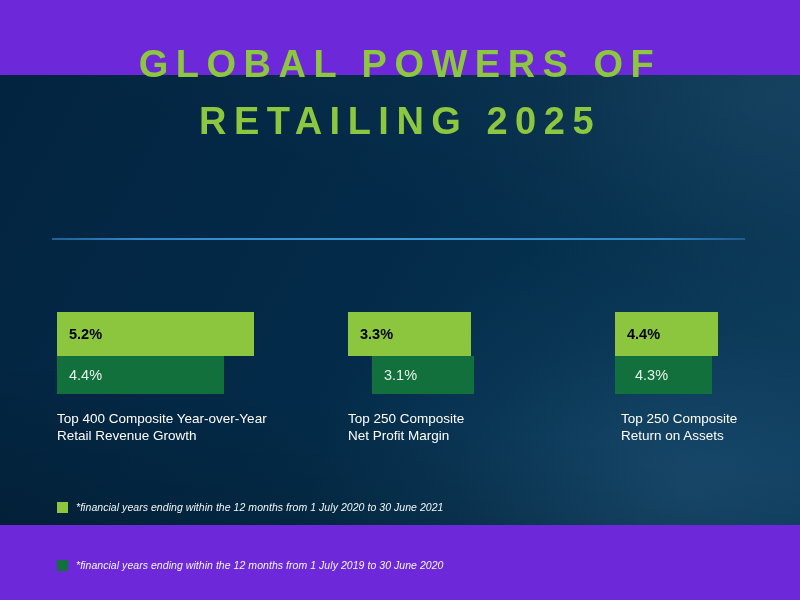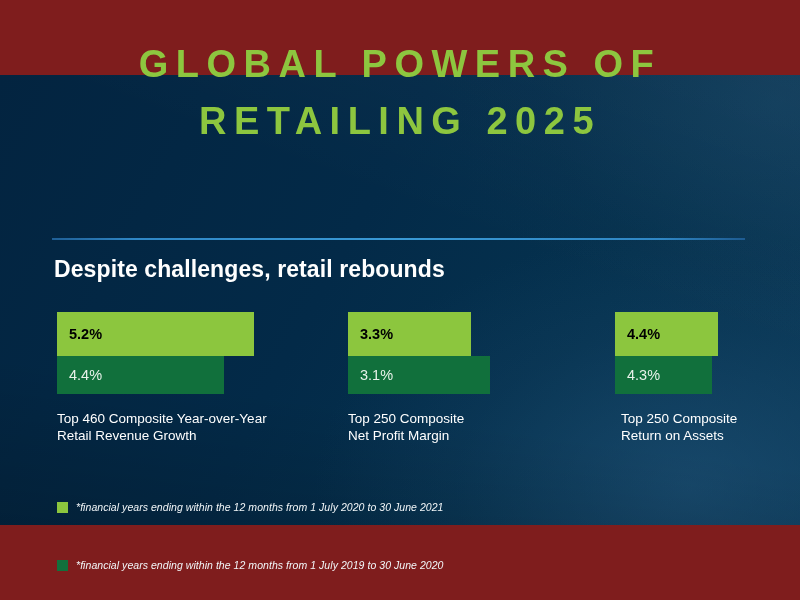--- a/index.html
+++ b/index.html
@@ -5,21 +5,21 @@
 <style>
   html, body {
     margin: 0;
     padding: 0;
     background: #ffffff;
   }
   #canvas {
     position: relative;
     width: 800px;
     height: 600px;
-    background: #7f1d1d;
+    background: #6d28d9;
     overflow: hidden;
     font-family: "Liberation Sans", sans-serif;
     -webkit-font-smoothing: antialiased;
   }
   
   #slide {
     position: absolute;
     left: 0;
     top: 75px;
     width: 800px;
@@ -164,51 +164,50 @@
 
   <div id="slide"></div>
 
   <div class="title-block">
     <div class="title-line">GLOBAL POWERS OF</div>
     <div class="title-line">RETAILING 2025</div>
   </div>
 
   <div class="divider"></div>
 
-  <div class="subtitle">Despite challenges, retail rebounds</div>
 
   <div class="groups">
 
     <div class="group" style="left:57px; top:312px; width:260px;">
       <div class="bar current" style="width:197px;">
         <span class="bar-value">5.2%</span>
       </div>
       <div class="bar previous" style="width:167px;">
         <span class="bar-value">4.4%</span>
       </div>
-      <div class="group-label">Top 460 Composite Year-over-Year
+      <div class="group-label">Top 400 Composite Year-over-Year
 Retail Revenue Growth</div>
     </div>
 
     <div class="group" style="left:348px; top:312px; width:200px;">
       <div class="bar current" style="width:123px;">
         <span class="bar-value">3.3%</span>
       </div>
-      <div class="bar previous" style="width:142px;">
+      <div class="bar previous" style="width:102px;margin-left:24px;">
         <span class="bar-value">3.1%</span>
       </div>
       <div class="group-label">Top 250 Composite
 Net Profit Margin</div>
     </div>
 
     <div class="group" style="left:615px; top:312px; width:180px;">
       <div class="bar current" style="width:103px;">
         <span class="bar-value">4.4%</span>
       </div>
-      <div class="bar previous" style="width:97px;">
+      <div class="bar previous" style="width:97px;padding-left:8px;">
         <span class="bar-value">4.3%</span>
       </div>
       <div class="group-label" style="margin-left:6px;">Top 250 Composite
 Return on Assets</div>
     </div>
 
   </div>
 
   <div class="legend">
     <div class="legend-row">

